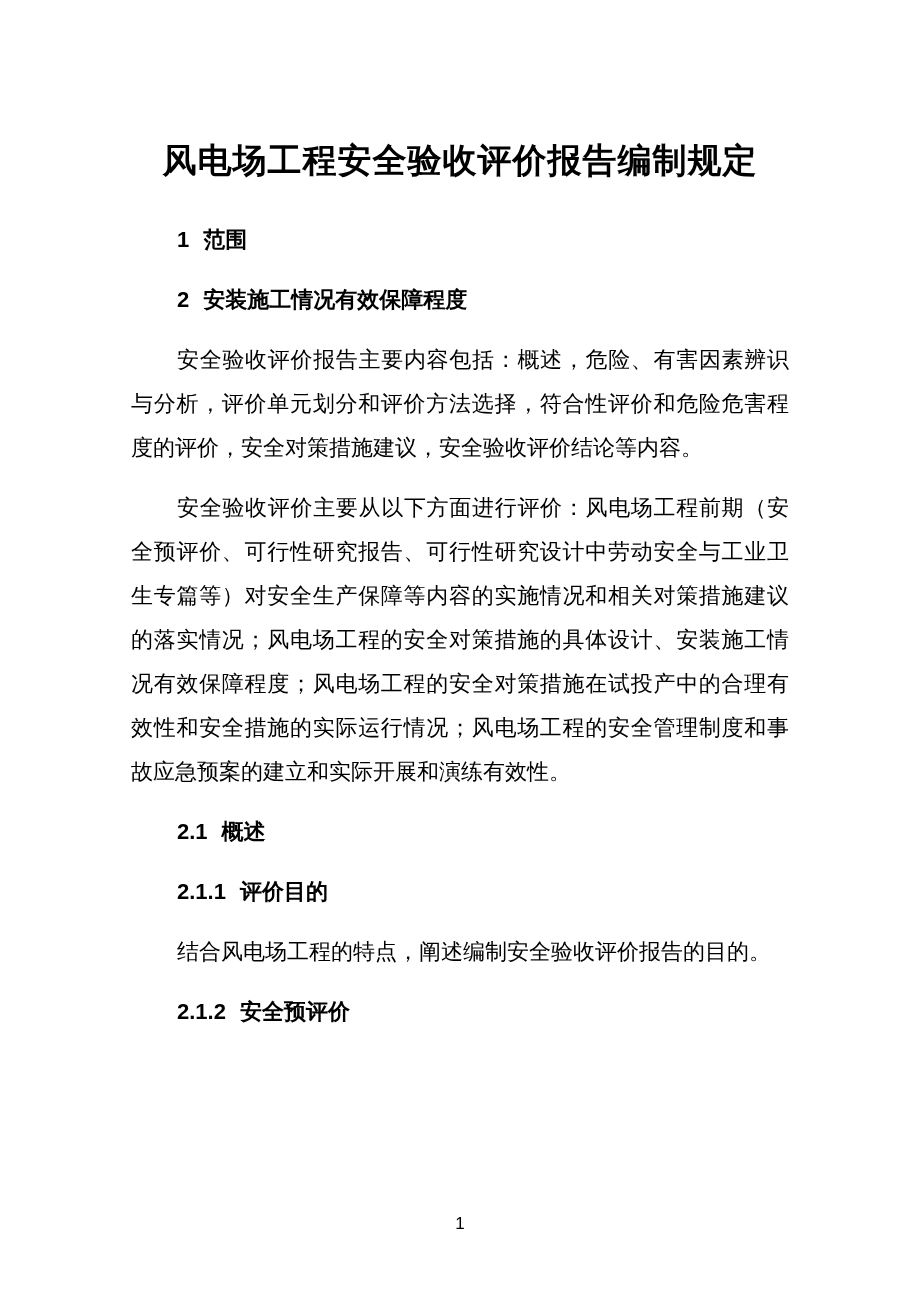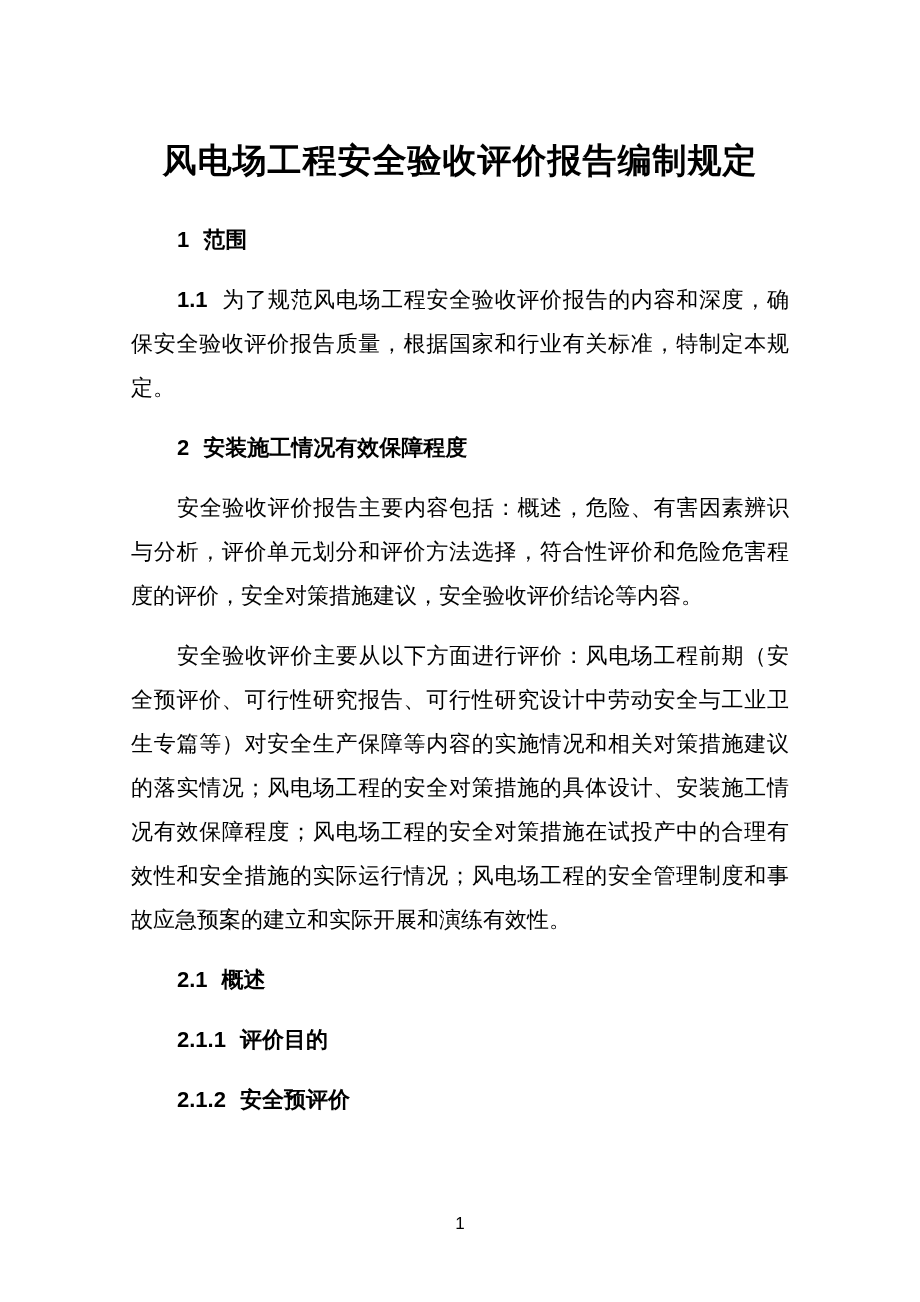--- a/index.html
+++ b/index.html
@@ -59,31 +59,31 @@
 </style>
 </head>
 <body>
 
 <div class="page">
 
   <h1 class="doc-title">风电场工程安全验收评价报告编制规定</h1>
 
   <p class="para heading"><span class="num">1</span><span>范围</span></p>
 
-  <p class="para"><span class="num">1.1</span><span>为了规范风电场工程安全验收评价报告的内容和深度，确保安全验收评价报告质量，根据国家和行业有关标准，特制定本规定。</span></p>
 
 
   <p class="para heading"><span class="num">2</span><span>安装施工情况有效保障程度</span></p>
 
   <p class="para"><span>安全验收评价报告主要内容包括：概述，危险、有害因素辨识与分析，评价单元划分和评价方法选择，符合性评价和危险危害程度的评价，安全对策措施建议，安全验收评价结论等内容。</span></p>
 
   <p class="para"><span>安全验收评价主要从以下方面进行评价：风电场工程前期（安全预评价、可行性研究报告、可行性研究设计中劳动安全与工业卫生专篇等）对安全生产保障等内容的实施情况和相关对策措施建议的落实情况；风电场工程的安全对策措施的具体设计、安装施工情况有效保障程度；风电场工程的安全对策措施在试投产中的合理有效性和安全措施的实际运行情况；风电场工程的安全管理制度和事故应急预案的建立和实际开展和演练有效性。</span></p>
 
   <p class="para heading"><span class="num">2.1</span><span>概述</span></p>
 
   <p class="para heading"><span class="num">2.1.1</span><span>评价目的</span></p>
 
+  <p class="para"><span>结合风电场工程的特点，阐述编制安全验收评价报告的目的。</span></p>
 
   <p class="para heading"><span class="num">2.1.2</span><span>安全预评价</span></p>
 
   <div class="page-number">1</div>
 
 </div>
 
 </body></html>

